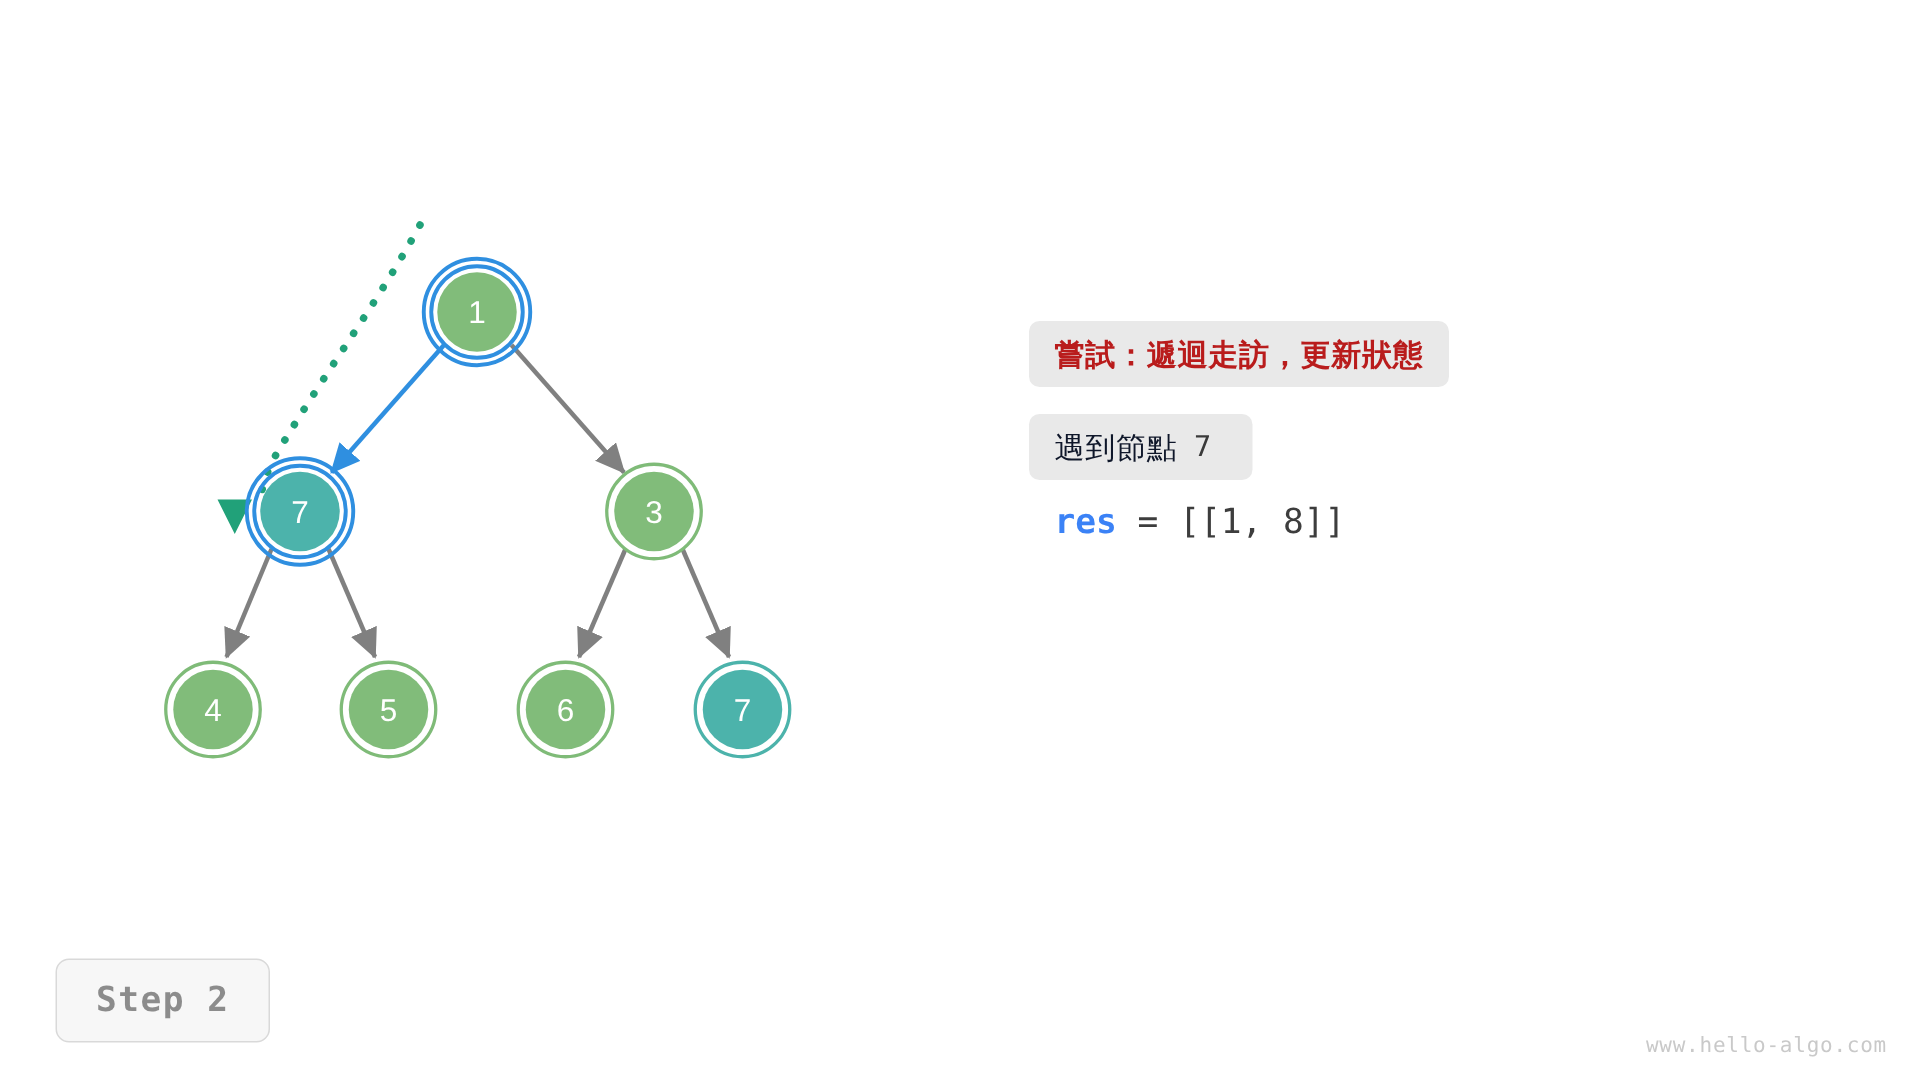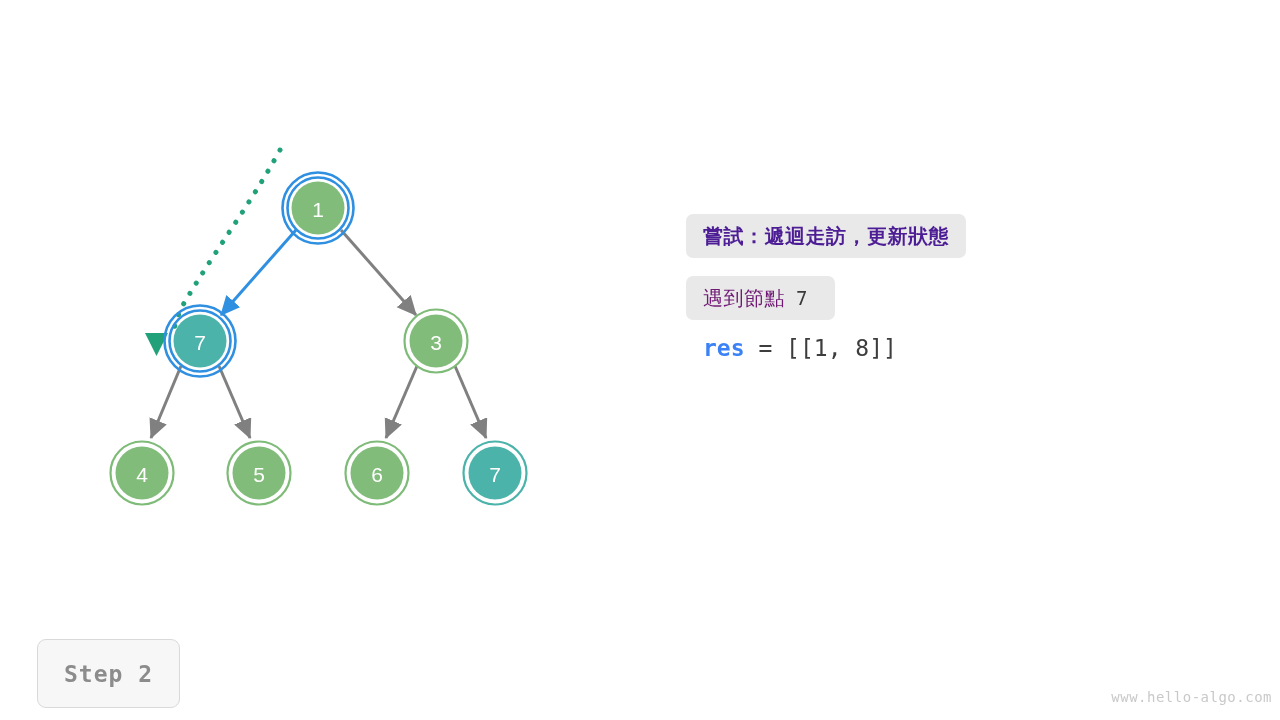--- a/index.html
+++ b/index.html
@@ -63,28 +63,28 @@
     align-items: center;
     padding: 0 17px;
     height: 44px;
     box-sizing: border-box;
   }
 
   .cjk-bold {
     font-family: "Liberation Sans", "DejaVu Sans", sans-serif;
     font-size: 20px;
     font-weight: bold;
-    color: #4c1d95;
+    color: #b91c1c;
     letter-spacing: 0.5px;
   }
   .cjk-normal {
     font-family: "Liberation Sans", "DejaVu Sans", sans-serif;
     font-size: 20px;
     font-weight: normal;
-    color: #701a75;
+    color: #0f172a;
     letter-spacing: 0.5px;
   }
   .mono-inline {
     font-family: "DejaVu Sans Mono", "Liberation Mono", monospace;
     font-size: 19px;
     color: #3a3a3a;
   }
 
   .code-row {
     display: flex;
@@ -106,39 +106,39 @@
     font-weight: bold;
   }
   .code-gap { margin-top: 18px; }
 
   
   #step-badge {
     position: absolute;
     left: 37px;
     top: 639px;
     width: 143px;
-    height: 69px;
+    height: 56px;
     box-sizing: border-box;
     background: #f7f7f7;
     border: 1px solid #d9d9d9;
     border-radius: 9px;
     display: flex;
     align-items: center;
     justify-content: center;
     font-family: "DejaVu Sans Mono", "Liberation Mono", monospace;
     font-size: 23px;
     font-weight: bold;
     color: #8c8c8c;
     letter-spacing: 1px;
   }
 
   
   #watermark {
     position: absolute;
-    right: 8px;
+    right: 22px;
     bottom: 15px;
     font-family: "DejaVu Sans Mono", "Liberation Mono", monospace;
     font-size: 14px;
     color: #c9c9c9;
     letter-spacing: 0.5px;
   }
 </style>
 </head>
 <body>
 

